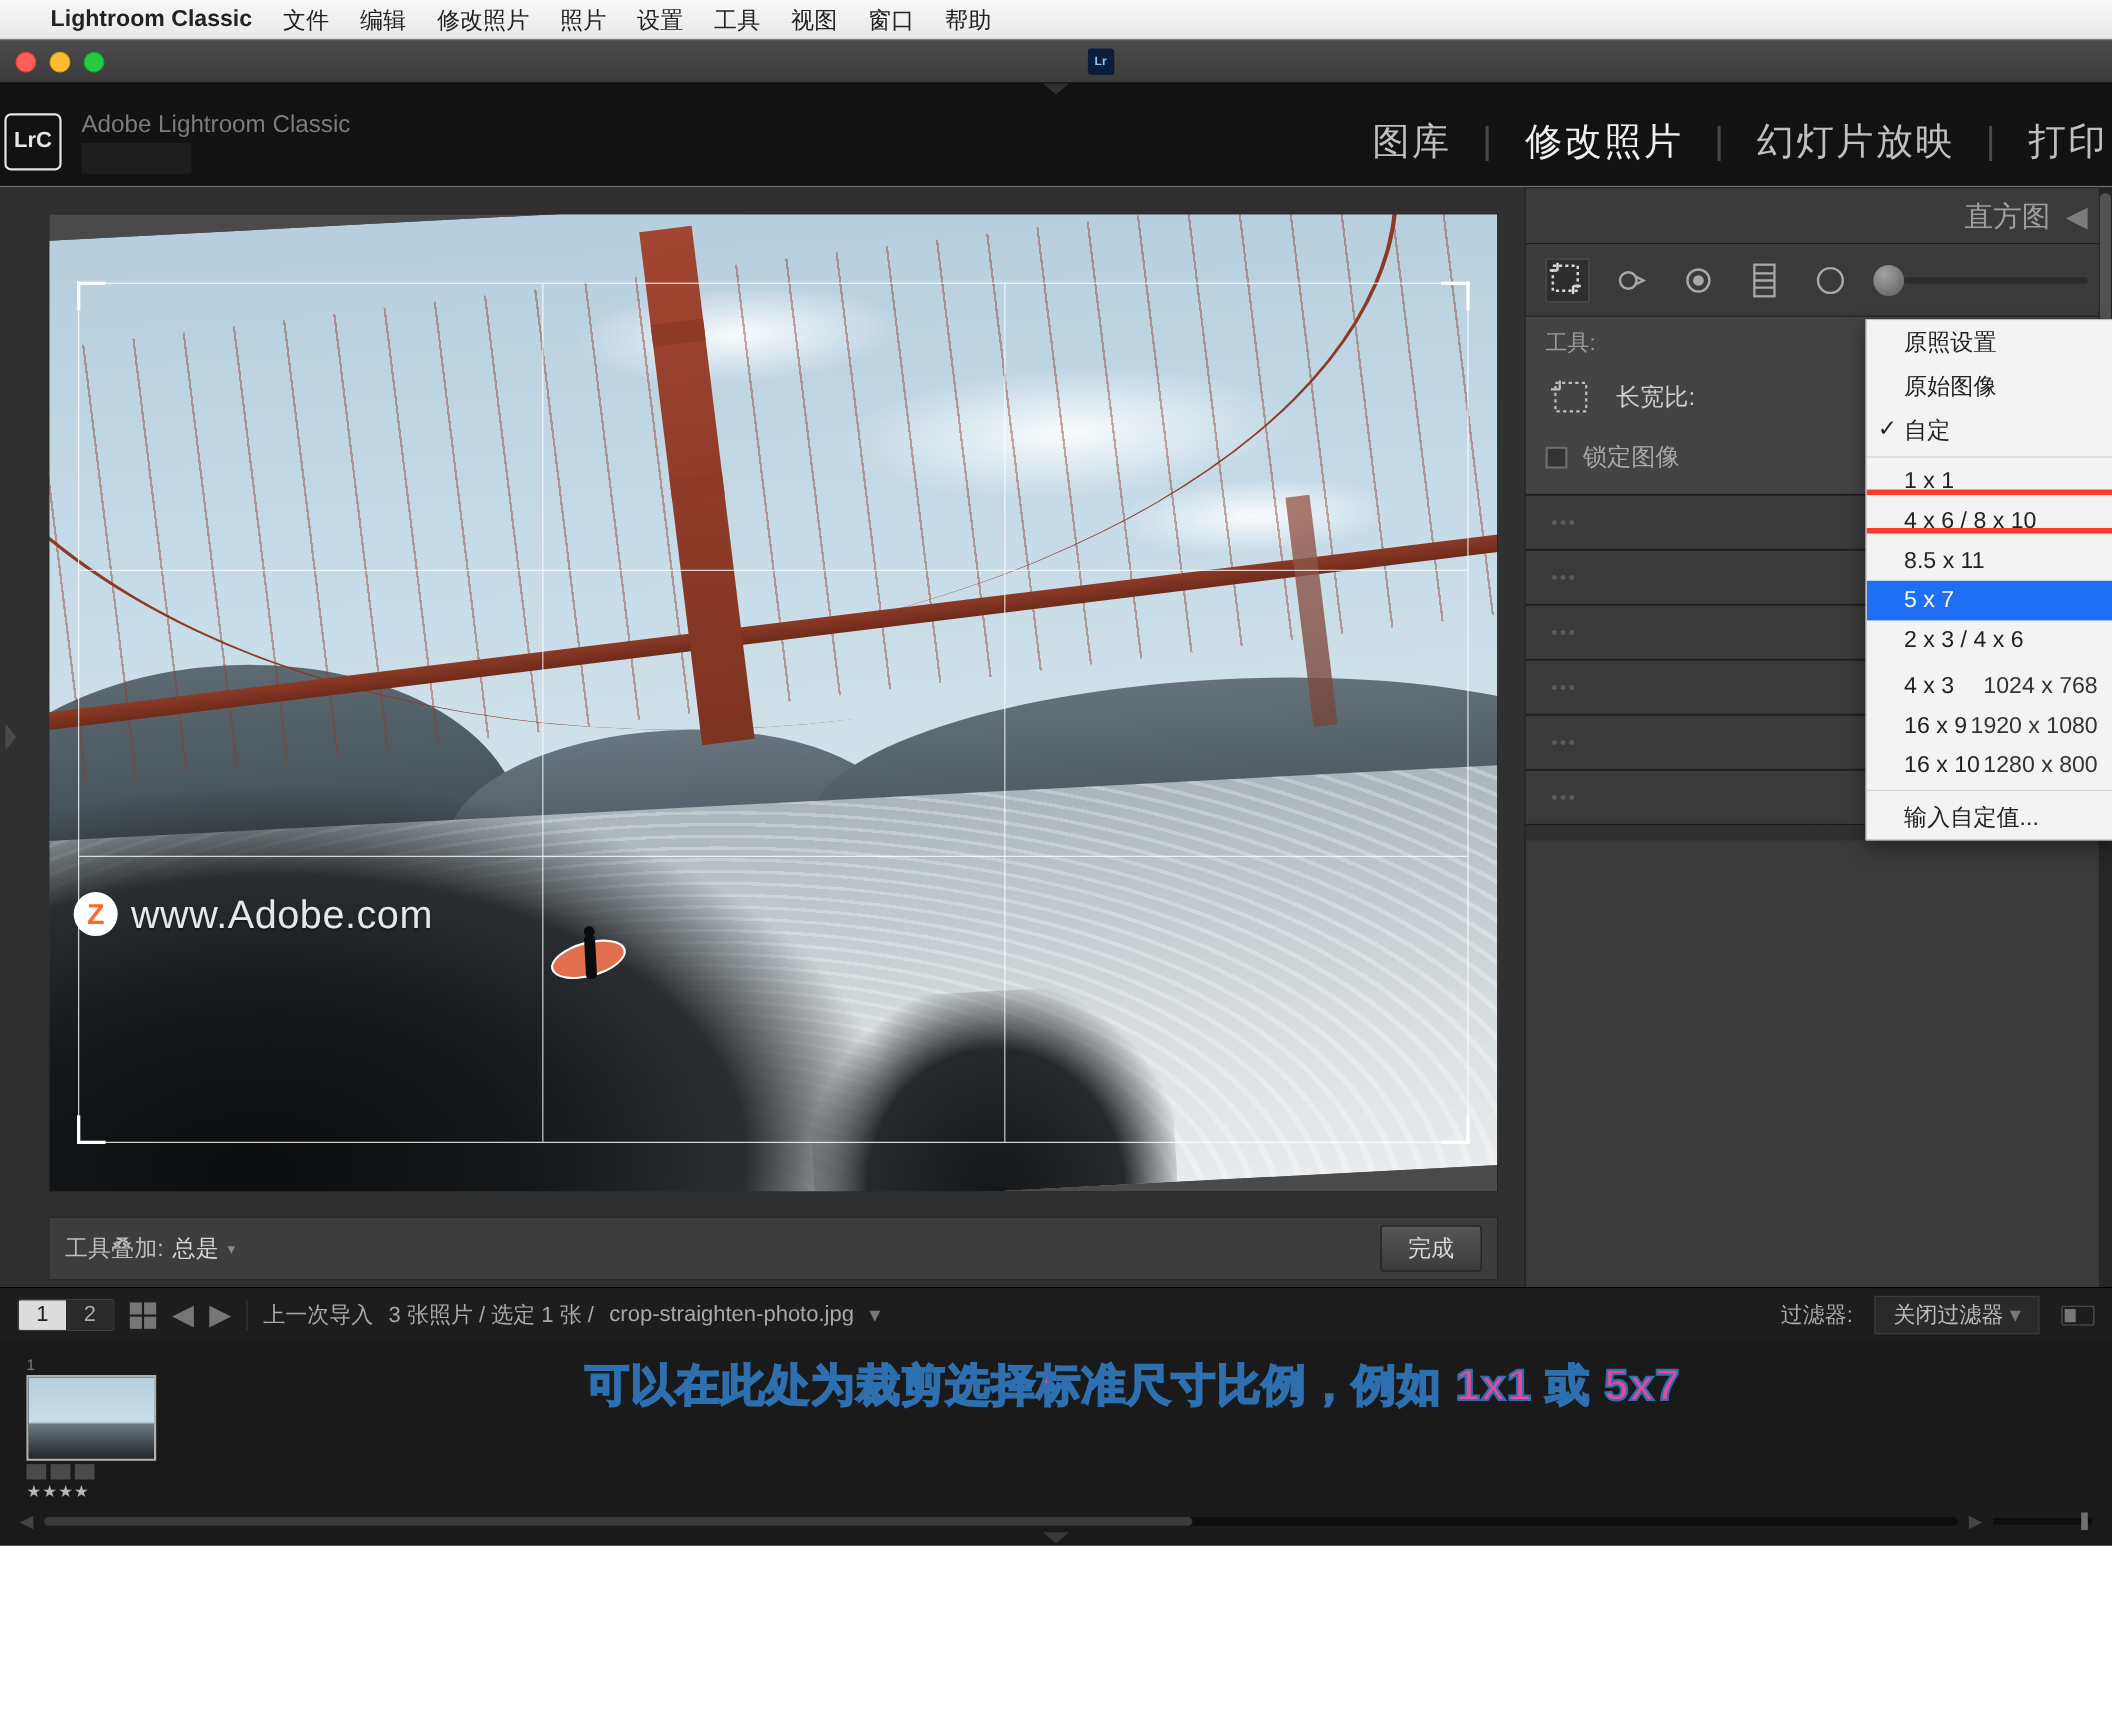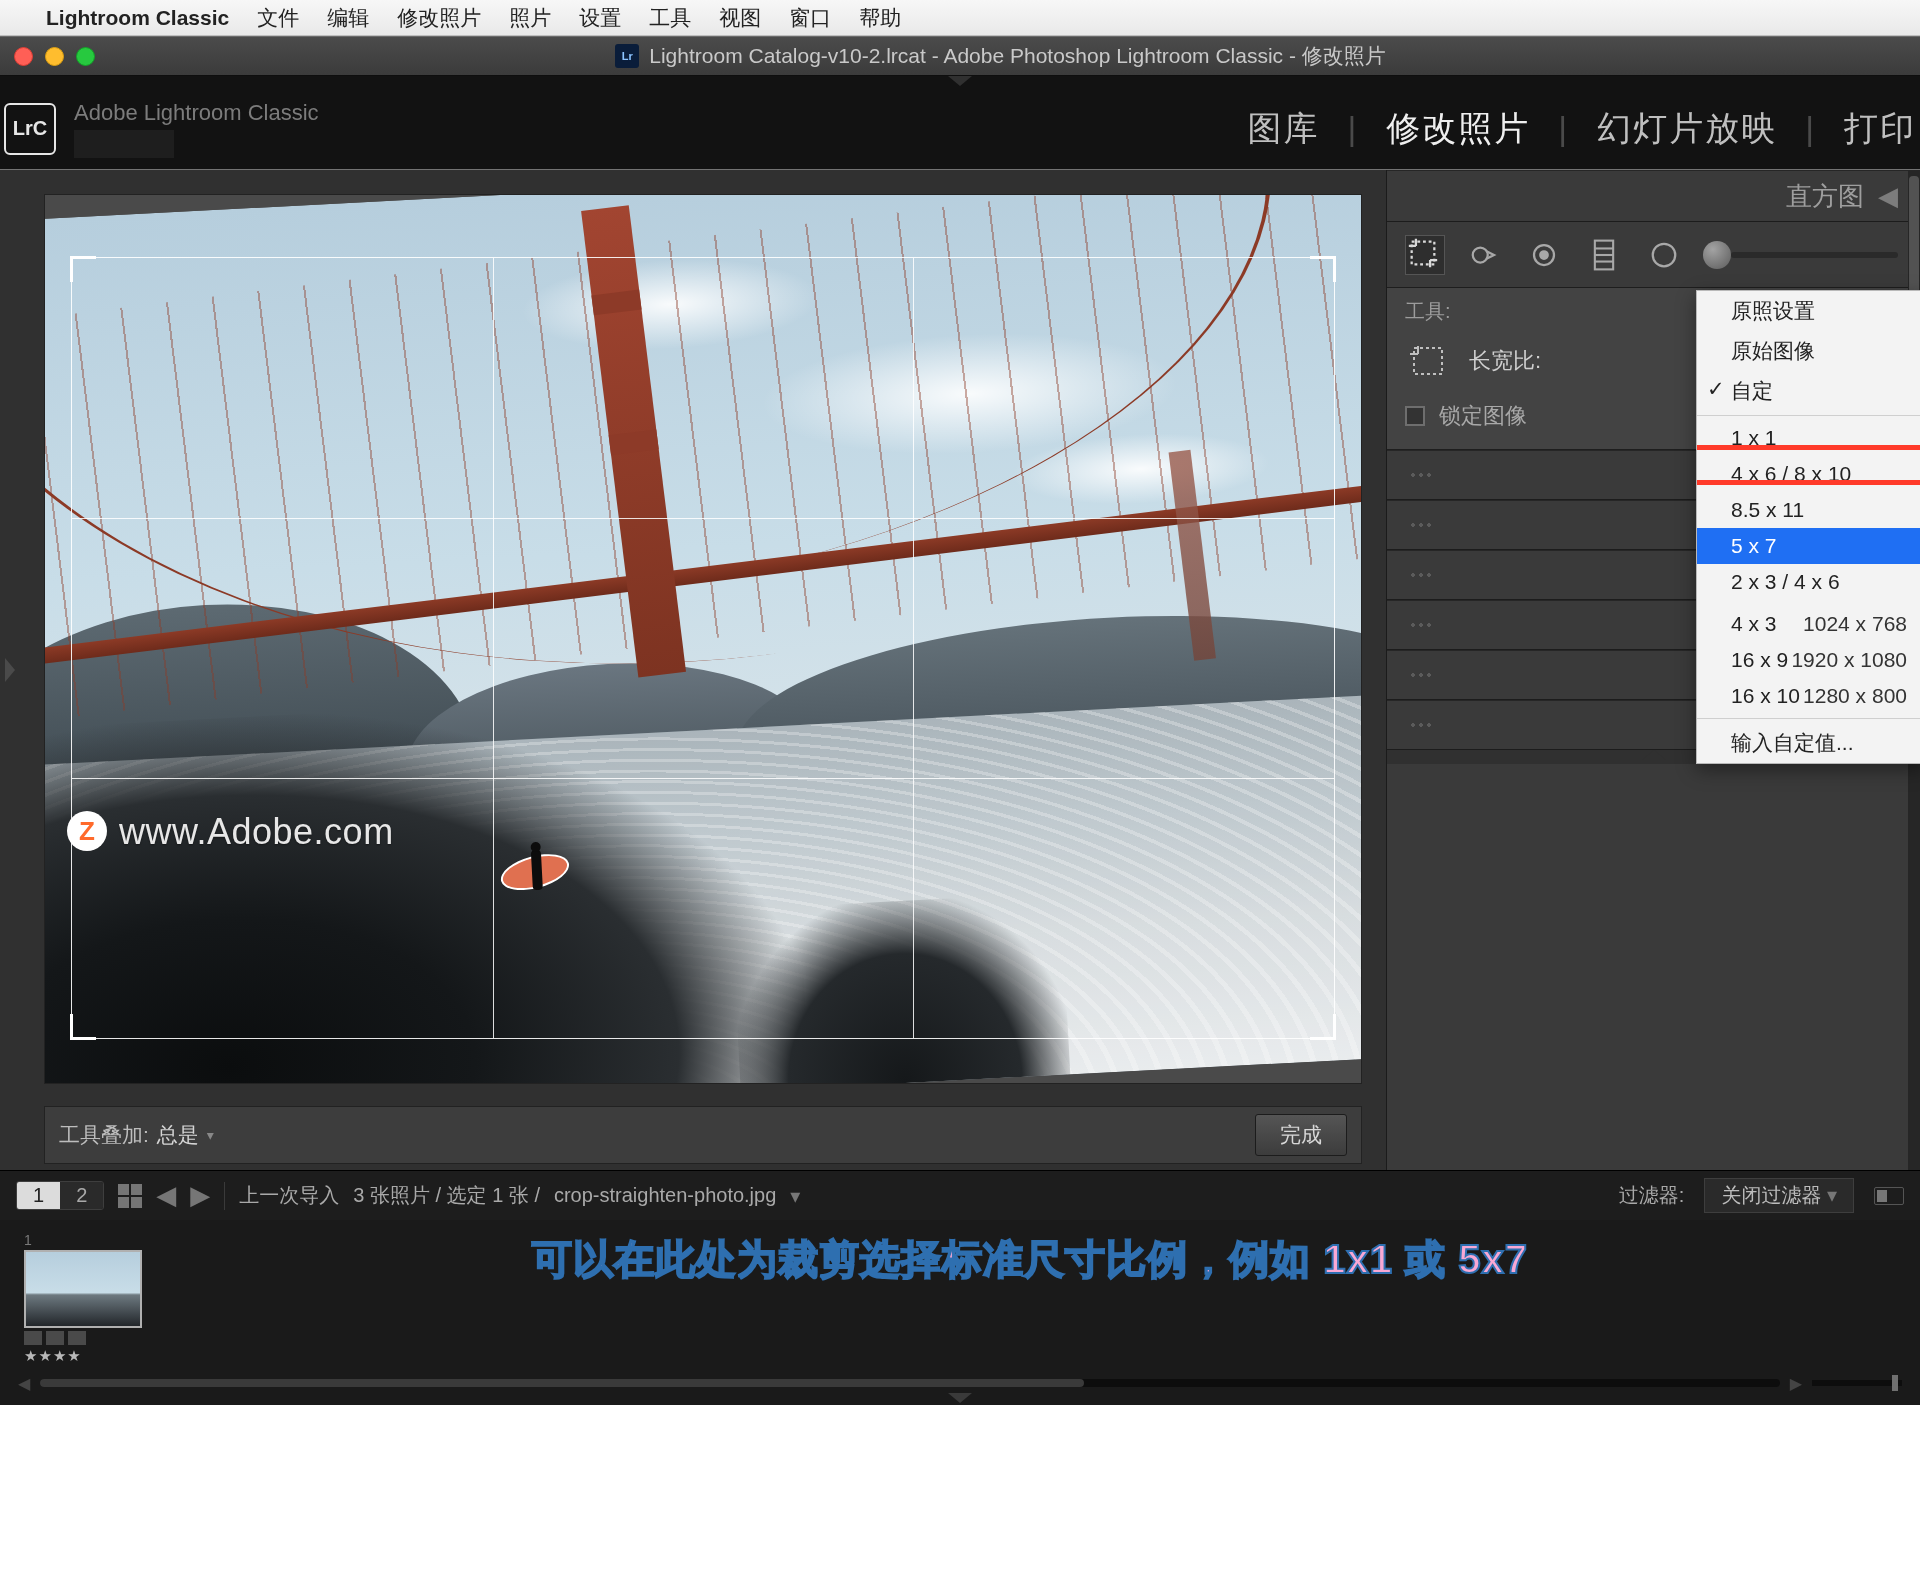--- a/index.html
+++ b/index.html
@@ -163,21 +163,21 @@
 
 .filmstrip-wrap { background: #1a1a1a; padding: 12px 24px 8px; display: flex; align-items: flex-start; gap: 20px; }
 .thumb-cell { width: 120px; }
 .thumb-cell .num { color: #7a7a7a; font-size: 14px; margin-bottom: 2px; }
 .thumb-cell .img { width: 118px; height: 78px; border: 2px solid #b0b0b0; position: relative; overflow: hidden; }
 .thumb-cell .img .bg { position: absolute; inset: 0; background: linear-gradient(#b6cedd 0%,#c8dde8 55%,#6d7980 58%,#22262a 100%); }
 .thumb-cell .badge-row { display: flex; gap: 4px; margin-top: 3px; }
 .thumb-cell .badge-row i { width: 18px; height: 14px; background: #4a4a4a; }
 .thumb-cell .stars { color: #b8b8b8; font-size: 15px; margin-top: 2px; letter-spacing: 1px; }
 .annot { flex: 1; display: flex; align-items: center; justify-content: center; }
-.annot-text { font-size: 40px; font-weight: 800; color: #f9a8d4; -webkit-text-stroke: 2px #2e6fb0; letter-spacing: 1px; }
+.annot-text { font-size: 40px; font-weight: 800; color: #ec4899; -webkit-text-stroke: 2px #2e6fb0; letter-spacing: 1px; }
 
 
 .bottom-scrub { height: 20px; background: #1a1a1a; display: flex; align-items: center; padding: 0 18px; gap: 10px; }
 .bottom-scrub .tri { color: #444; font-size: 16px; }
 .bottom-scrub .bar { flex: 1; height: 8px; background: #0d0d0d; border-radius: 4px; position: relative; }
 .bottom-scrub .bar .fill { position: absolute; left: 0; top: 0; bottom: 0; width: 60%; background: #3a3a3a; border-radius: 4px; }
 .bottom-scrub .size { width: 90px; height: 6px; background: #0d0d0d; position: relative; }
 .bottom-scrub .size::after { content: ""; position: absolute; right: 4px; top: -5px; width: 6px; height: 16px; background: #707070; }
 
 
@@ -203,21 +203,20 @@
 <div class="window">
 
   <div class="titlebar">
     <div class="traffic">
       <span class="close"></span>
       <span class="min"></span>
       <span class="max"></span>
     </div>
     <div class="title-wrap">
       <span class="lrc-badge">Lr</span>
-      <span>Lightroom Catalog-v10-2.lrcat - Adobe Photoshop Lightroom Classic - 修改照片</span>
     </div>
   </div>
 
   <div style="height:12px;background:#121212">
       <div class="tri-down-sm"></div>
     </div>
 
   <div class="header-band">
     <div class="header-left">
       <div class="lrc-square">LrC</div>

